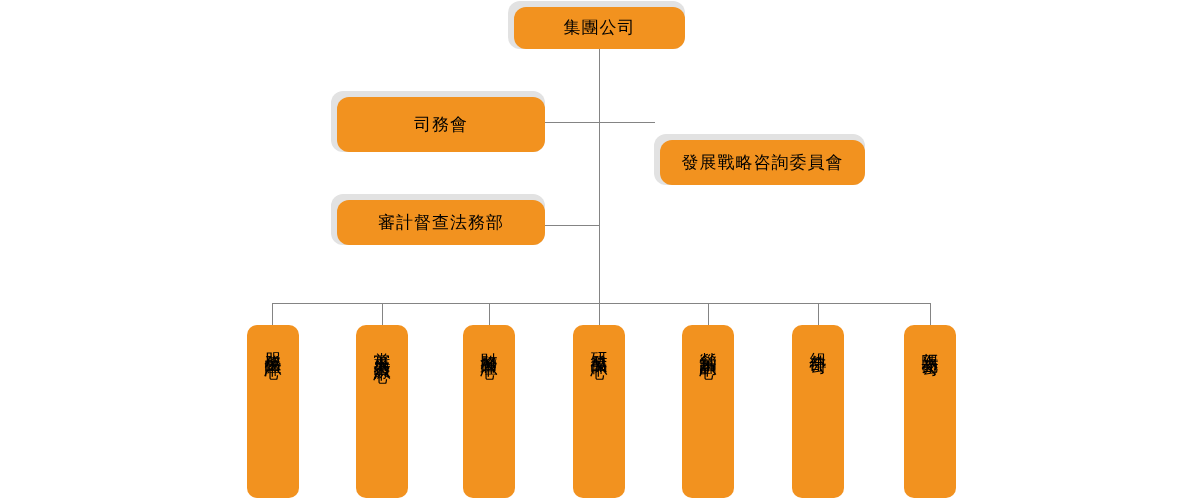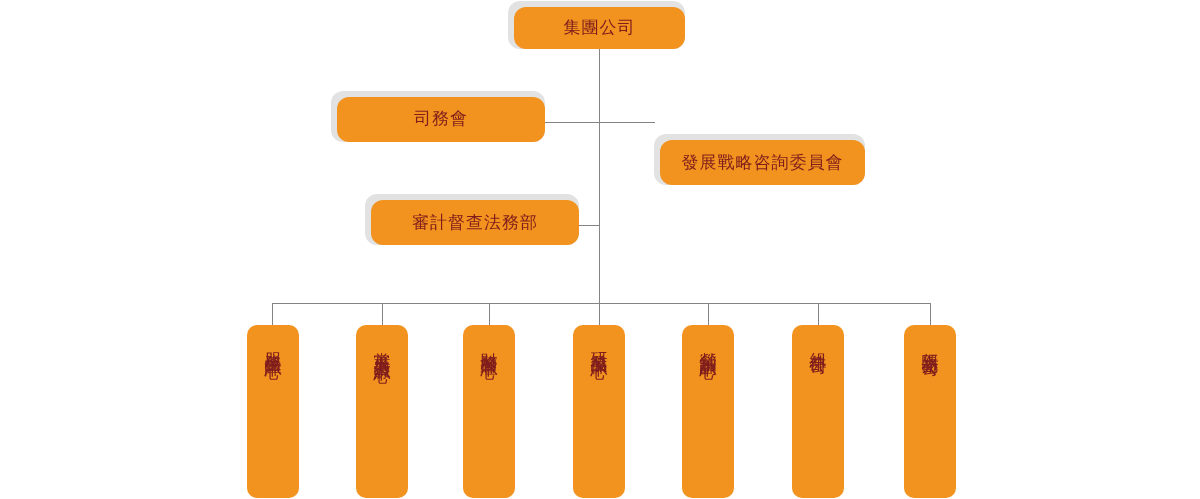--- a/index.html
+++ b/index.html
@@ -53,21 +53,21 @@
     width: calc(100% - 6px);
     height: calc(100% - 6px);
   }
   .node.no-shadow .body {
     left: 0;
     top: 0;
     width: 100%;
     height: 100%;
   }
   .node .label {
-    color: #7f1d1d;
+    color: #000000;
     font-size: 17px;
     line-height: 1.15;
     letter-spacing: 1px;
     white-space: nowrap;
     text-align: left;
   }
 
   
   .node.vertical .body {
     border-radius: 10px;
@@ -103,35 +103,35 @@
   <div class="connector v" style="left:818px; top:303px; height:22px;"></div>
   <div class="connector v" style="left:930px; top:303px; height:22px;"></div>
 
   <div class="node with-shadow" style="left:508px; top:1px; width:177px; height:48px;">
     <div class="shadow"></div>
     <div class="body">
       <span class="label">集團公司</span>
     </div>
   </div>
 
-  <div class="node with-shadow" style="left:331px; top:91px; width:214px; height:51px;font-family:Liberation Mono, monospace;">
+  <div class="node with-shadow" style="left:331px; top:91px; width:214px; height:61px;">
     <div class="shadow"></div>
     <div class="body">
       <span class="label">司務會</span>
     </div>
   </div>
 
   <div class="node with-shadow" style="left:654px; top:94px; width:211px; height:51px;margin-top:40px;">
     <div class="shadow"></div>
     <div class="body">
       <span class="label">發展戰略咨詢委員會</span>
     </div>
   </div>
 
-  <div class="node with-shadow" style="left:331px; top:194px; width:214px; height:51px;margin-left:34px;">
+  <div class="node with-shadow" style="left:331px; top:194px; width:214px; height:51px;">
     <div class="shadow"></div>
     <div class="body">
       <span class="label">審計督查法務部</span>
     </div>
   </div>
 
   <div class="node no-shadow vertical" style="left:247px; top:325px; width:52px; height:159px;">
     <div class="body">
       <span class="label">服務保障中心</span>
     </div>

